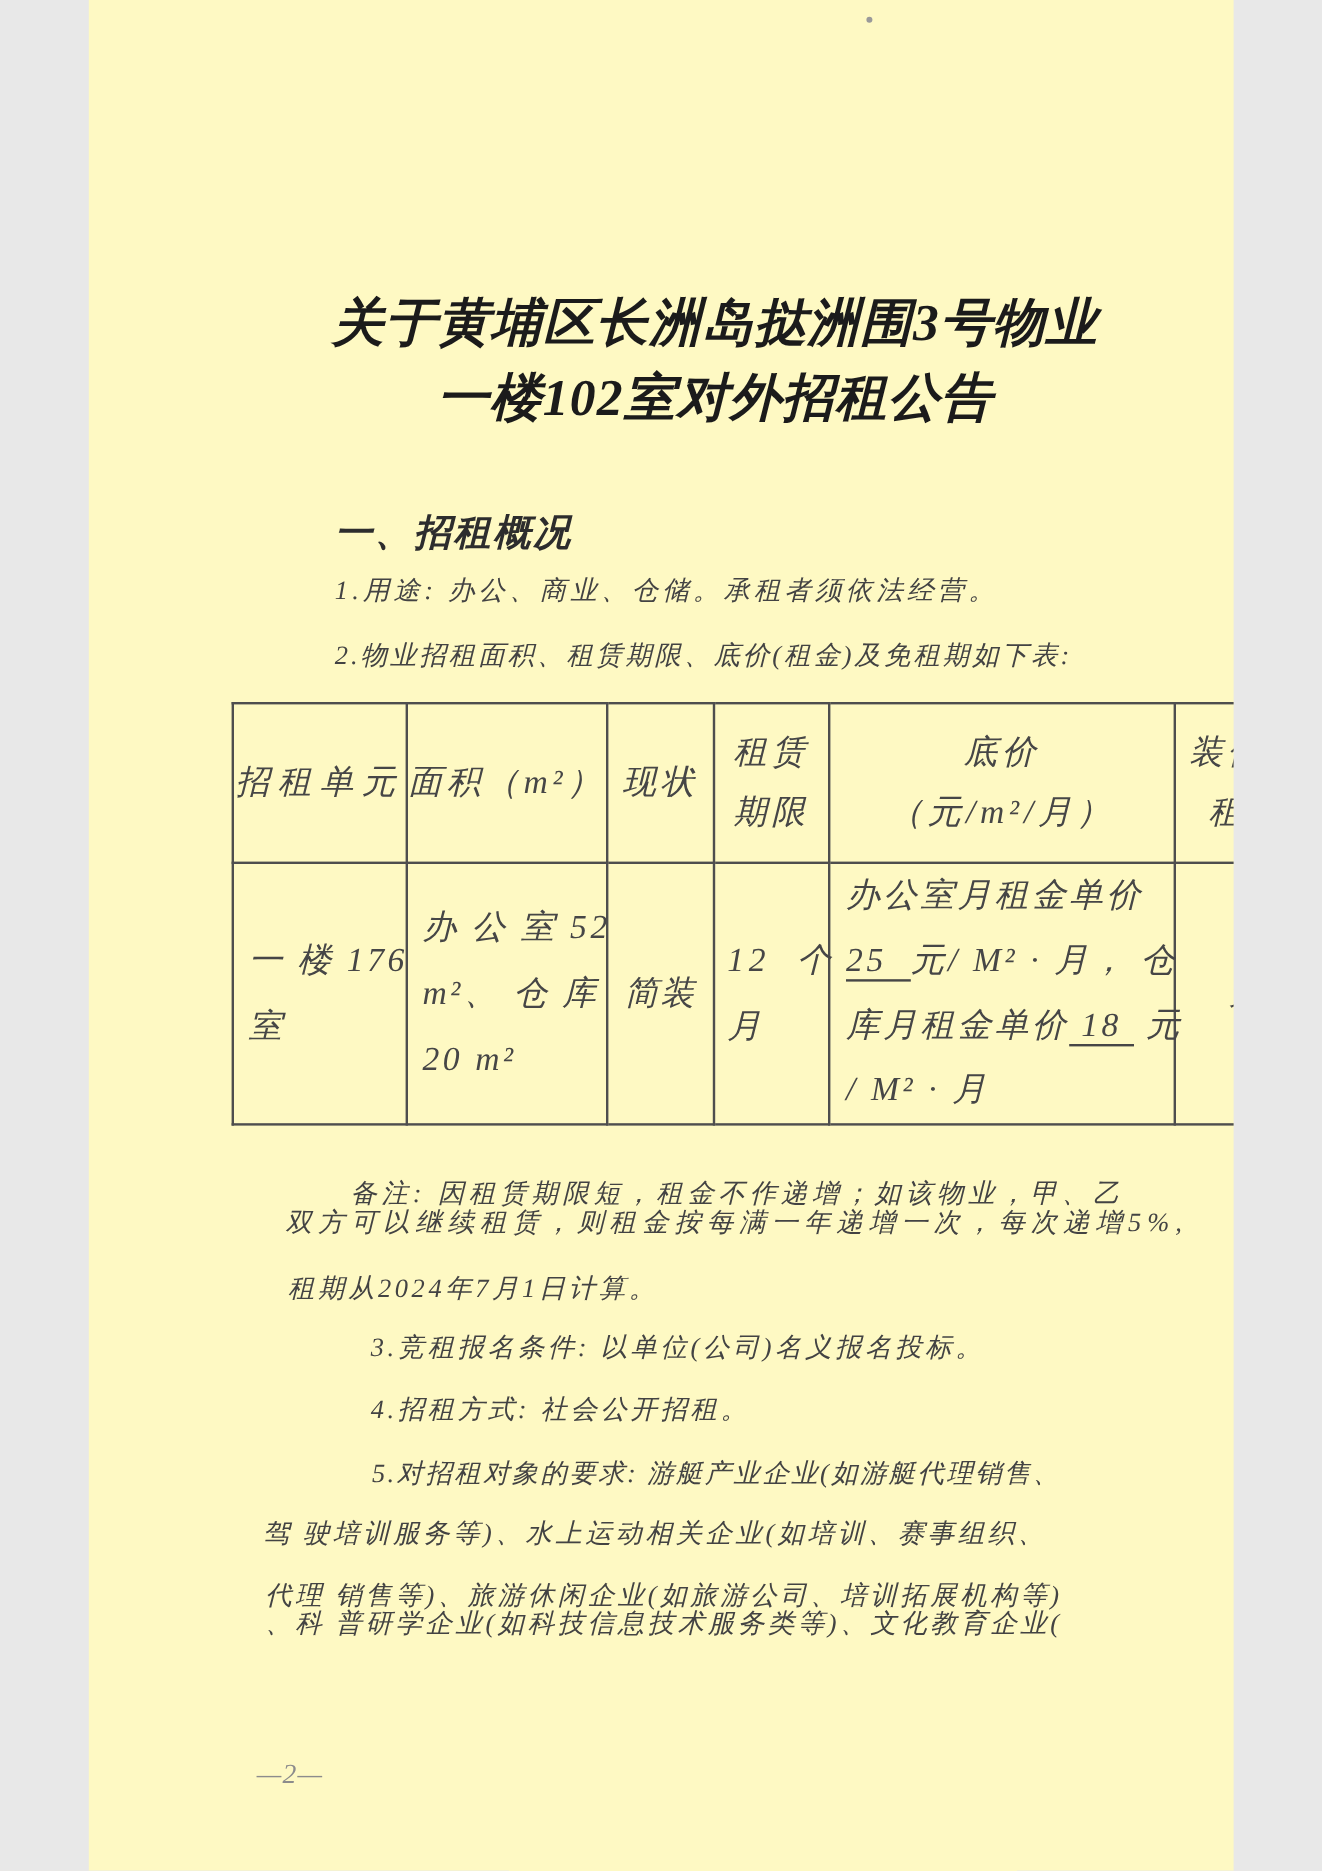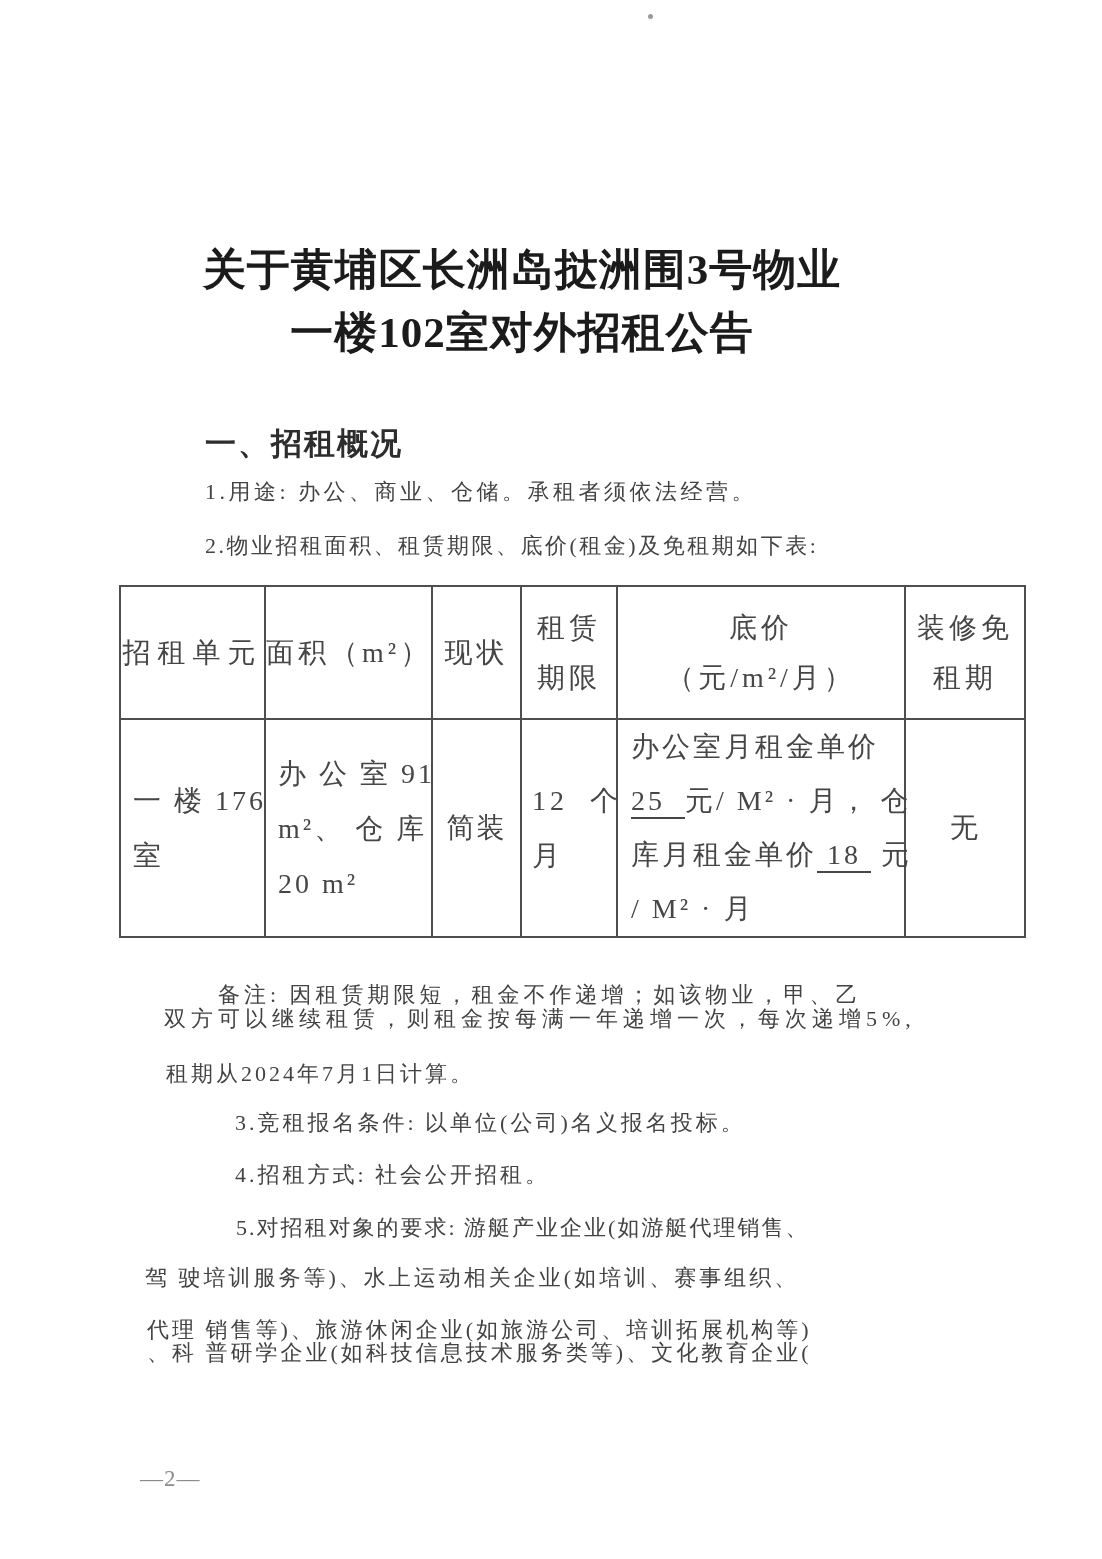--- a/index.html
+++ b/index.html
@@ -1,23 +1,24 @@
 <!DOCTYPE html>
 <html><head>
 <meta charset="utf-8">
 <style>
   html,body { margin:0; padding:0; background:#e8e8e8; }
   .page {
     position:relative;
-    width:1102px; height:1559px;
+    width:954px; height:1559px;
     margin:0 auto;
-    background:#ffffff;
+    background:#fef9c3;
     overflow:hidden;
     font-family:"Liberation Serif","DejaVu Serif",serif;
     color:#454545;
+    font-style:italic;
   }
   .abs { position:absolute; white-space:pre; }
 
   .doc-title {
     position:absolute; top:238px; left:0; width:1044px;
     text-align:center;
     font-size:43px; line-height:63px;
     font-weight:bold; color:#1b1b1b;
     letter-spacing:1px;
   }
@@ -120,21 +121,21 @@
         <div class="hl">装修免</div>
         <div class="hl">租期</div>
       </th>
     </tr>
     <tr class="bdy">
       <td class="c1 cell-left">
         <div class="cl">一 楼 176</div>
         <div class="cl">室</div>
       </td>
       <td class="c2 cell-left">
-        <div class="cl">办 公 室 91</div>
+        <div class="cl">办 公 室 52</div>
         <div class="cl">m²、 仓 库</div>
         <div class="cl">20 m²</div>
       </td>
       <td class="c3">简装</td>
       <td class="c4 cell-left">
         <div class="cl">12  个</div>
         <div class="cl">月</div>
       </td>
       <td class="c5 cell-left">
         <div class="cl">办公室月租金单价</div>

